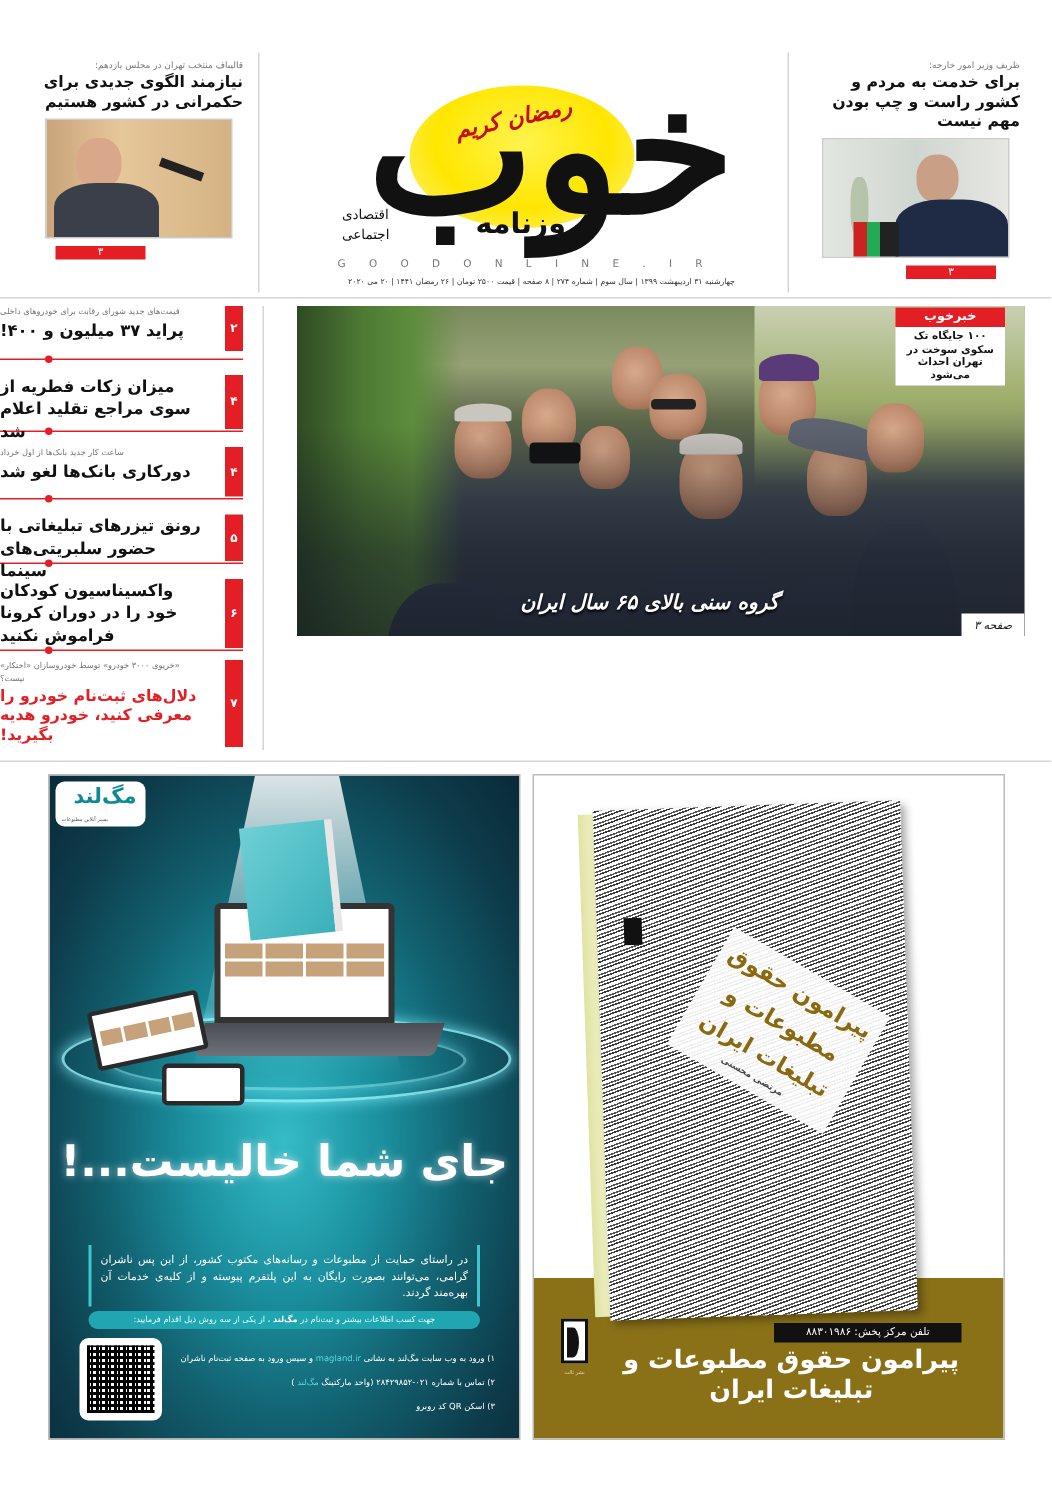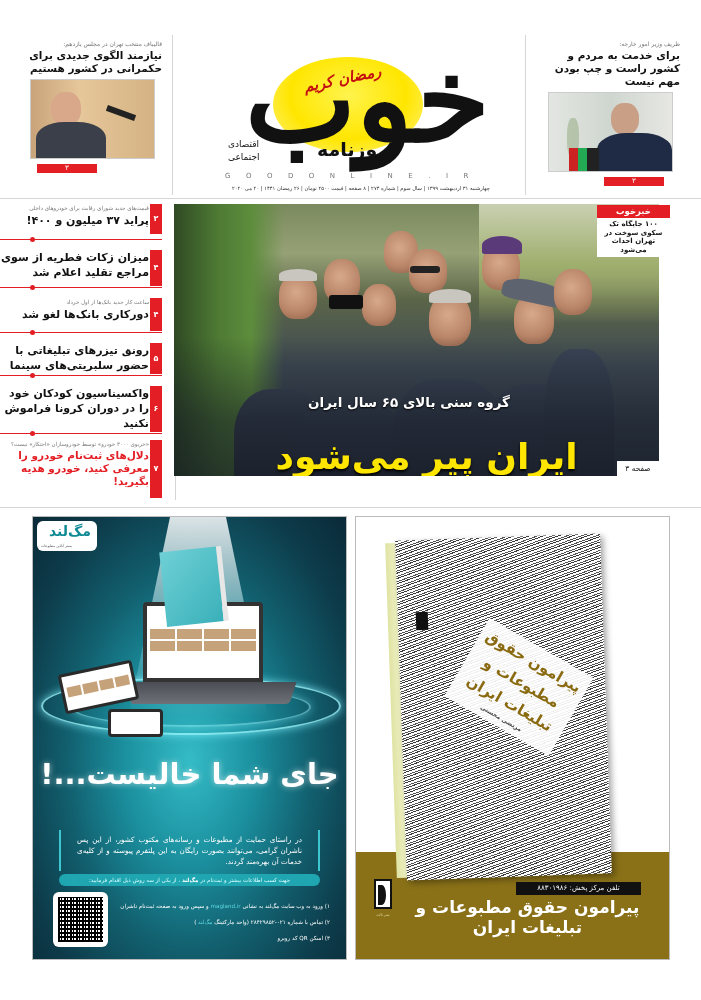--- a/index.html
+++ b/index.html
@@ -24,29 +24,29 @@
   .ramadan { position: absolute; left: 78px; top: 35px; font-size: 15px; font-style: italic; color: #c41010; font-weight: bold; direction: rtl; transform: rotate(-12deg); }
   .subname { position: absolute; left: 92px; top: 103px; font-size: 19px; font-weight: bold; direction: rtl; }
   .tagline1, .tagline2 { position: absolute; left: 3px; font-size: 9px; direction: rtl; }
   .tagline1 { top: 104px; } .tagline2 { top: 117px; }
   .site-url { position: absolute; left: 0; top: 137px; width: 272px; font-size: 7px; color: #777; letter-spacing: 15.5px; font-family: "DejaVu Sans", sans-serif; }
   .issue-line { position: absolute; left: 0; top: 150px; width: 272px; font-size: 5.2px; color: #333; direction: rtl; text-align: center; white-space: nowrap; }
 
   
   .side-item { position: absolute; left: 0; width: 162px; border-bottom: 1.5px solid #e31e24; }
   .side-item .dot { position: absolute; left: 30px; bottom: -3px; width: 5px; height: 5px; border-radius: 50%; background: #e31e24; }
-  .side-item .txt { position: absolute; left: 0; right: 13px; top: 0; direction: rtl; text-align: right; }
+  .side-item .txt { position: absolute; left: 0; right: 26px; top: 0; direction: rtl; text-align: left; }
   .side-item .kick { font-size: 5.5px; color: #777; line-height: 9px; }
   .side-item .hl { font-size: 11px; font-weight: bold; line-height: 15px; }
   .side-item .hl.red { color: #e31e24; }
   .side-num { position: absolute; right: 0; width: 12px; background: #e31e24; color: #fff; font-size: 8px; font-weight: bold; text-align: center; }
 
   
-  .hero { position: absolute; left: 174px; top: 204px; width: 485px; height: 272px; overflow: hidden;
-          background: linear-gradient(180deg, #7b8a5e 0%, #96a176 18%, #5b6548 35%, #3f4a55 60%, #34404d 100%); }
+  .hero { position: absolute; left: 198px; top: 204px; width: 485px; height: 220px; overflow: hidden;
+          background: linear-gradient(180deg, #7b8a5e 0%, #96a176 18%, #5b6548 35%, #3f4a55 60%, #34404d 100%); font-style: italic; }
   .hero .trees { position: absolute; left: 0; top: 0; width: 110px; height: 296px;
           background: linear-gradient(90deg, #2f4a24 0%, #4e7a34 40%, #5d8d3c 70%, rgba(93,141,60,0) 100%); }
   .hero .bokeh { position: absolute; right: 0; top: 0; width: 180px; height: 120px;
           background: linear-gradient(180deg, #c9d0b2 0%, #9faf6d 50%, rgba(100,120,80,0) 100%); }
   .hero .crowd { position: absolute; left: 60px; top: 35px; width: 380px; height: 261px; }
   .face { position: absolute; border-radius: 45% 45% 40% 40%; background: radial-gradient(circle at 45% 40%, #d7a98a 0%, #b98568 60%, #8e5f48 100%); }
   .hair { position: absolute; border-radius: 50% 50% 10% 10%; background: #c9c6c0; }
   .suit { position: absolute; border-radius: 40% 40% 0 0; background: linear-gradient(180deg, #3b4556 0%, #2b3240 100%); }
   .hero .shade { position: absolute; left: 0; right: 0; bottom: 0; height: 140px;
           background: linear-gradient(180deg, rgba(20,25,35,0) 0%, rgba(20,25,35,0.55) 60%, rgba(20,25,35,0.7) 100%); }
@@ -72,21 +72,21 @@
   .laptop-screen { position: absolute; left: 110px; top: 85px; width: 120px; height: 80px; background: #fff; border: 4px solid #333; border-radius: 4px 4px 0 0; }
   .laptop-base { position: absolute; left: 100px; top: 165px; width: 160px; height: 22px; background: linear-gradient(180deg, #4a4d54 0%, #6e7178 100%); transform: skewX(-18deg); border-radius: 0 0 4px 4px; }
   .tablet { position: absolute; left: 28px; top: 150px; width: 75px; height: 40px; background: #fff; border: 3px solid #2a2a2a; border-radius: 3px; transform: rotate(-12deg); }
   .phone { position: absolute; left: 75px; top: 192px; width: 55px; height: 28px; background: #fff; border: 3px solid #2a2a2a; border-radius: 4px; }
   .book-float { position: absolute; left: 130px; top: 32px; width: 62px; height: 75px; background: linear-gradient(135deg, #6fd0d6 0%, #3ab0b9 100%); border-right: 5px solid #e7e7e7; transform: rotate(-6deg); }
   .thumbs { position: absolute; display: grid; grid-template-columns: repeat(4, 1fr); gap: 2px; padding: 3px; }
   .thumbs span { background: #c6a27a; height: 10px; }
   .ad-left .title { position: absolute; left: 0; right: 0; top: 240px; color: #fff; font-size: 29px; font-weight: bold; direction: rtl; text-align: center; text-shadow: 0 0 6px rgba(255,255,255,0.6); }
   .ad-left .callout { position: absolute; left: 22px; right: 22px; top: 285px; height: 18px; border-radius: 9px; background: #3ec6d0; font-size: 9px; font-weight: bold; color: #0b2d3a; direction: rtl; text-align: center; line-height: 18px; }
   .ad-left .callout .hl { color: #fff; }
-  .ad-left .para { position: absolute; left: 26px; right: 26px; top: 313px; padding: 4px 16px; border-left: 2px solid #3ec6d0; border-right: 2px solid #3ec6d0; color: #fff; font-size: 7.2px; line-height: 11px; direction: rtl; text-align: justify; }
+  .ad-left .para { position: absolute; left: 26px; right: 26px; top: 313px; padding: 4px 6px; border-left: 2px solid #3ec6d0; border-right: 2px solid #3ec6d0; color: #fff; font-size: 7.2px; line-height: 11px; direction: rtl; text-align: justify; }
   .ad-left .strip { position: absolute; left: 26px; right: 26px; top: 357px; height: 12px; border-radius: 6px; background: #1fa6b1; color: #dff; font-size: 5.5px; direction: rtl; text-align: center; line-height: 12px; }
   .ad-left .strip .hl { color: #fff; font-weight: bold; }
   .ad-left .qr { position: absolute; left: 20px; top: 375px; width: 55px; height: 55px; background: #fff; border-radius: 6px; padding: 5px; }
   .ad-left .qr .code { width: 100%; height: 100%;
       background-image: repeating-linear-gradient(0deg, #000 0 2px, transparent 2px 4px), repeating-linear-gradient(90deg, #000 0 2px, #fff 2px 3px, #000 3px 4px, #fff 4px 6px);
       background-blend-mode: multiply; }
   .ad-left .steps { position: absolute; left: 85px; right: 16px; top: 382px; color: #fff; font-size: 5.6px; direction: rtl; text-align: right; }
   .ad-left .steps div { height: 16px; line-height: 14px; }
   .ad-left .steps .hl { color: #5fd8e1; }
 

